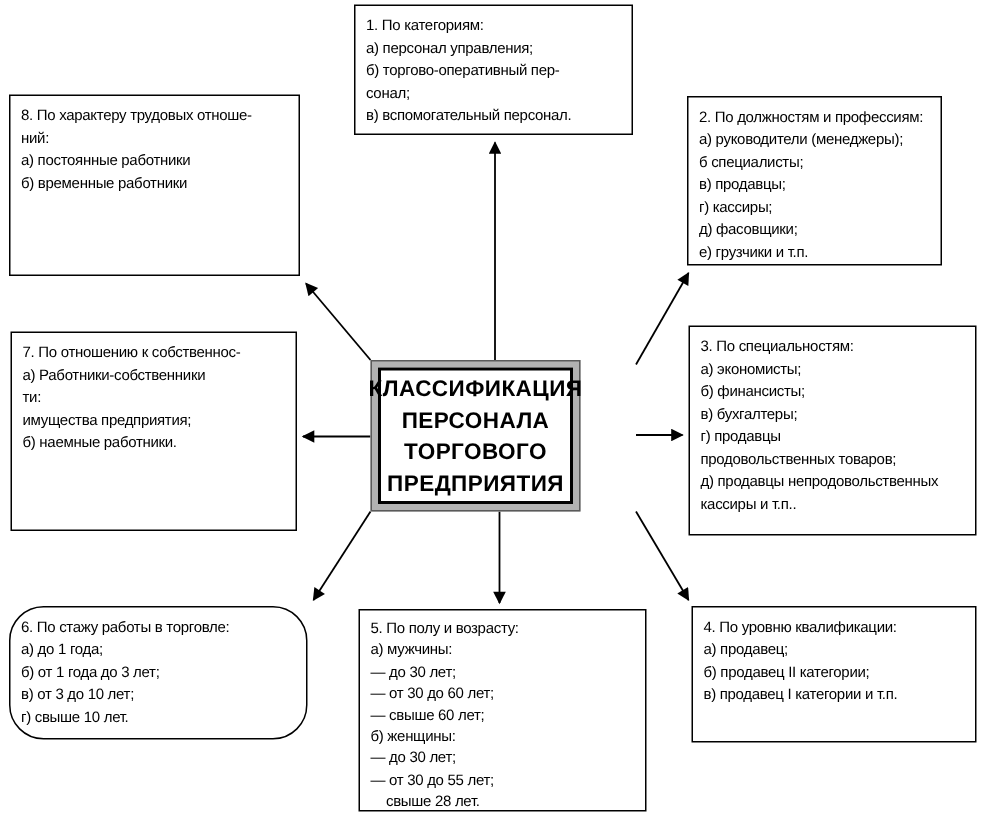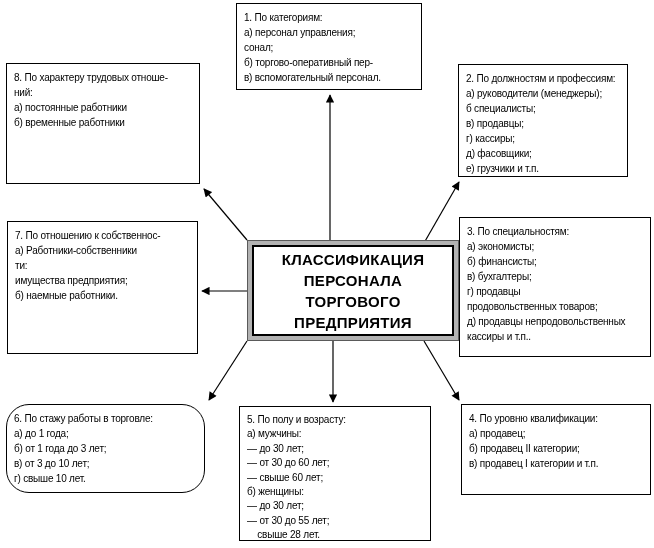--- a/index.html
+++ b/index.html
@@ -31,21 +31,21 @@
   }
   .ln {
     line-height: 15px;
     white-space: pre;
     letter-spacing: -0.2px;
   }
   .box.tight .ln { line-height: 14.4px; }
   .center-frame {
     position: absolute;
     left: 247px; top: 240px;
-    width: 212px; height: 101px;
+    width: 140px; height: 101px;
     box-sizing: border-box;
     border: 1px solid #5a5a5a;
     background: #b2b2b2;
     padding: 4px;
   }
   .center-inner {
     box-sizing: border-box;
     width: 100%; height: 100%;
     border: 2px solid #000000;
     background: #ffffff;
@@ -80,22 +80,22 @@
     <line x1="424" y1="341" x2="459" y2="400" stroke="#000" stroke-width="1.2" marker-end="url(#ah)"></line>
     <line x1="333" y1="341" x2="333" y2="402" stroke="#000" stroke-width="1.2" marker-end="url(#ah)"></line>
     <line x1="247" y1="341" x2="209" y2="400" stroke="#000" stroke-width="1.2" marker-end="url(#ah)"></line>
     <line x1="247" y1="291" x2="202" y2="291" stroke="#000" stroke-width="1.2" marker-end="url(#ah)"></line>
     <line x1="247" y1="240" x2="204" y2="189" stroke="#000" stroke-width="1.2" marker-end="url(#ah)"></line>
   </svg>
 
   <div class="box" style="left:236px; top:3px;   width:186px; height:87px;">
       <div class="ln">1. По категориям:</div>
       <div class="ln">а) персонал управления;</div>
+      <div class="ln">б) торгово-оперативный пер-</div>
       <div class="ln">сонал;</div>
-      <div class="ln">б) торгово-оперативный пер-</div>
       <div class="ln">в) вспомогательный персонал.</div>
     </div>
 
   <div class="box" style="left:458px; top:64px;  width:170px; height:113px;">
       <div class="ln">2. По должностям и профессиям:</div>
       <div class="ln">а) руководители (менеджеры);</div>
       <div class="ln">б специалисты;</div>
       <div class="ln">в) продавцы;</div>
       <div class="ln">г) кассиры;</div>
       <div class="ln">д) фасовщики;</div>

